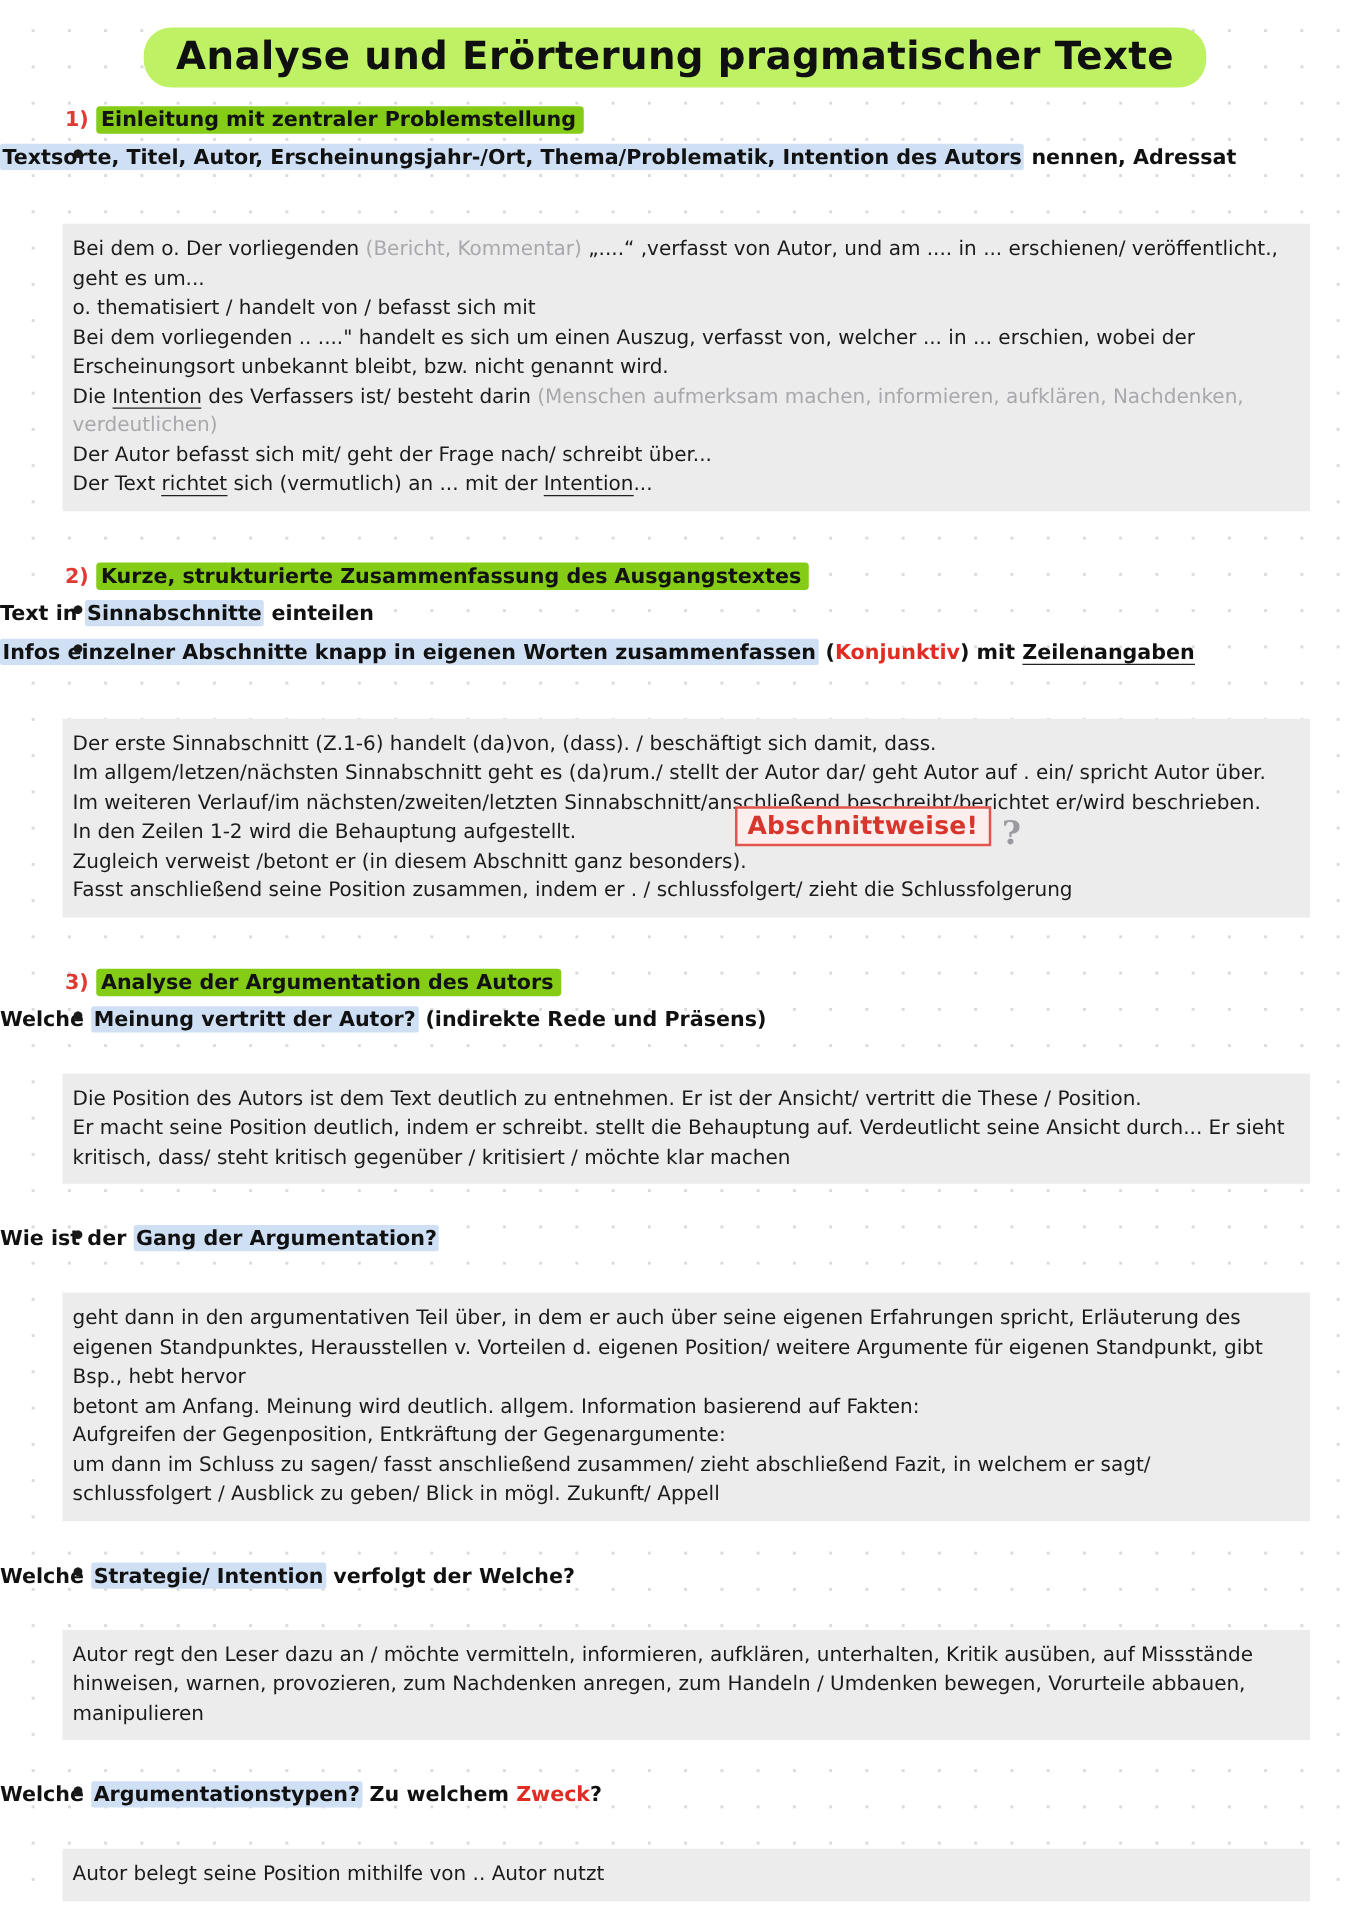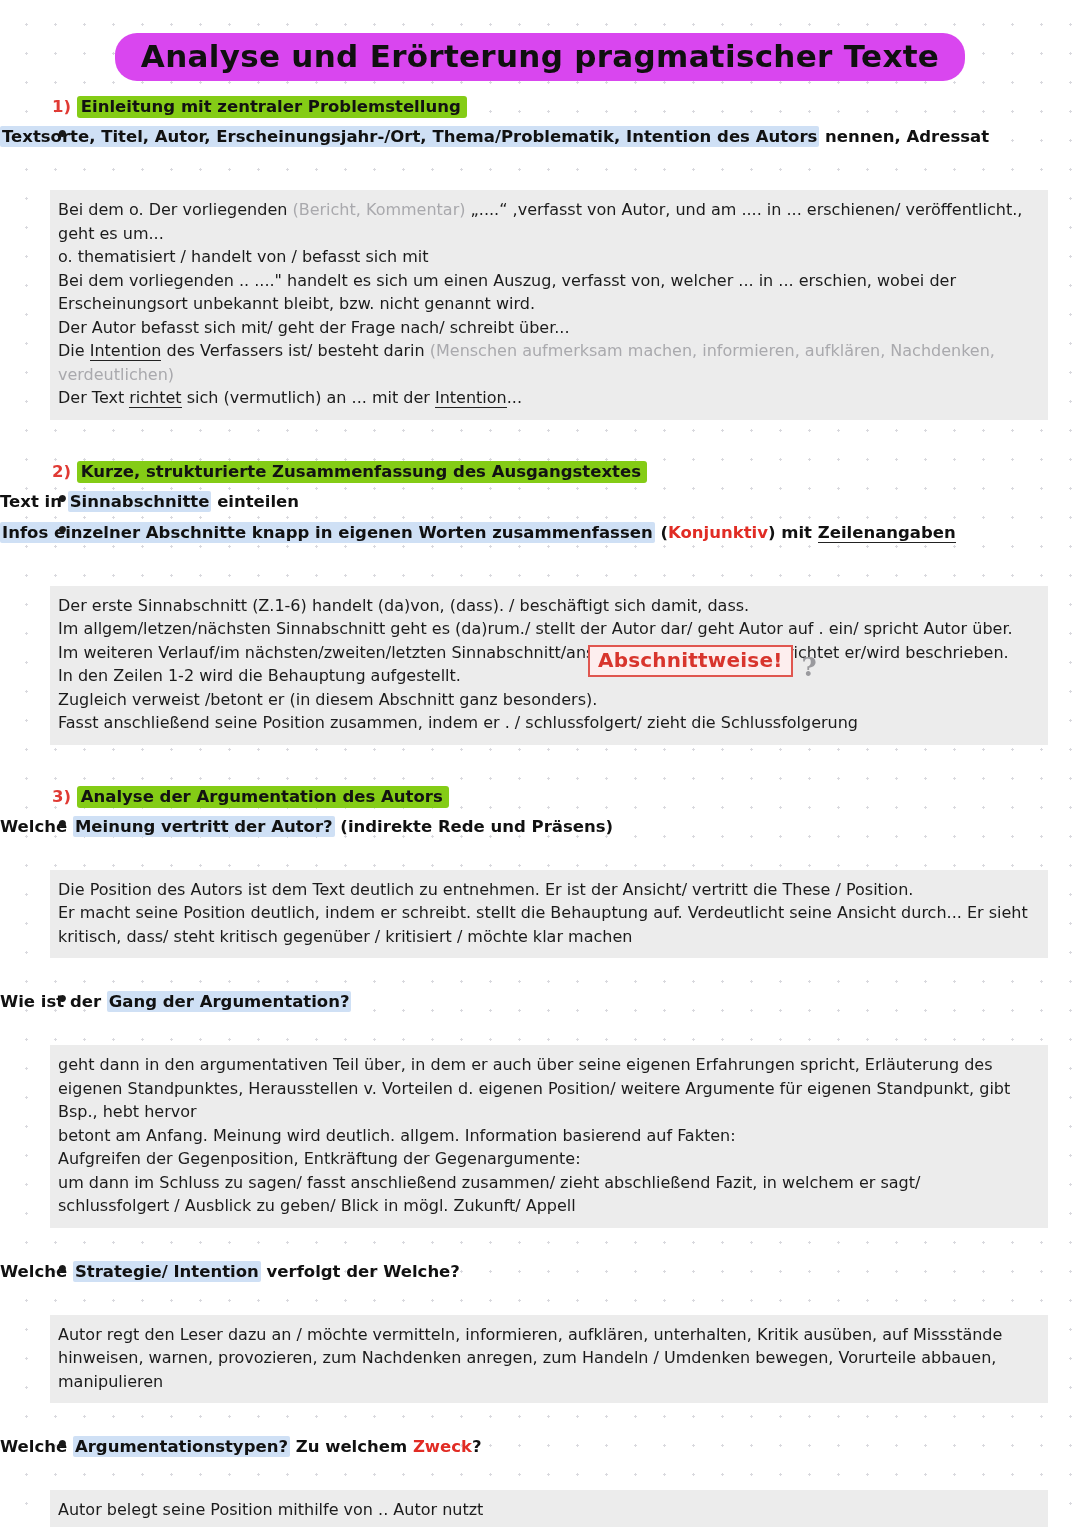--- a/index.html
+++ b/index.html
@@ -25,29 +25,28 @@
   }
 
   
   .title-wrap {
     text-align: center;
     padding-top: 22px;
     padding-bottom: 4px;
   }
   .title {
     display: inline-block;
-    background: #d946ef;
+    background: #bef264;
     color: #101010;
     font-size: 31px;
     font-weight: 700;
     letter-spacing: 0.3px;
     padding: 5px 26px 7px 26px;
     border-radius: 22px;
     font-family: "DejaVu Sans", "Liberation Sans", sans-serif;
-    margin-top: 11px;
   }
 
   
   .sec-head {
     margin: 0;
     padding: 0 0 0 52px;
     font-size: 16.5px;
     font-weight: 700;
     line-height: 24px;
   }
@@ -154,22 +153,22 @@
     <div class="bullet">
       <span class="hl-blue">Textsorte, Titel, Autor, Erscheinungsjahr-/Ort, Thema/Problematik, Intention des Autors</span><span> nennen, Adressat</span>
     </div>
 
     <div class="gap-md"></div>
 
     <div class="block">
       <span class="line">Bei dem o. Der vorliegenden <span class="grey">(Bericht, Kommentar)</span> „....“ ,verfasst von Autor, und am .... in ... erschienen/ veröffentlicht., geht es um...</span>
       <span class="line">o. thematisiert / handelt von / befasst sich mit</span>
       <span class="line">Bei dem vorliegenden .. ...." handelt es sich um einen Auszug, verfasst von, welcher ... in ... erschien, wobei der Erscheinungsort unbekannt bleibt, bzw. nicht genannt wird.</span>
+      <span class="line">Die <span class="ul">Intention</span> des Verfassers ist/ besteht darin <span class="grey">(Menschen aufmerksam machen, informieren, aufklären, Nachdenken, verdeutlichen)</span></span>
       <span class="line">Der Autor befasst sich mit/ geht der Frage nach/ schreibt über...</span>
-      <span class="line">Die <span class="ul">Intention</span> des Verfassers ist/ besteht darin <span class="grey">(Menschen aufmerksam machen, informieren, aufklären, Nachdenken, verdeutlichen)</span></span>
       <span class="line">Der Text <span class="ul">richtet</span> sich (vermutlich) an ... mit der <span class="ul">Intention</span>...</span>
     </div>
   </div>
 
   <div class="gap-lg"></div>
 
   <div>
     <div class="sec-head">
       <span class="sec-num">2)</span>
       <span class="sec-title">Kurze, strukturierte Zusammenfassung des Ausgangstextes</span>

